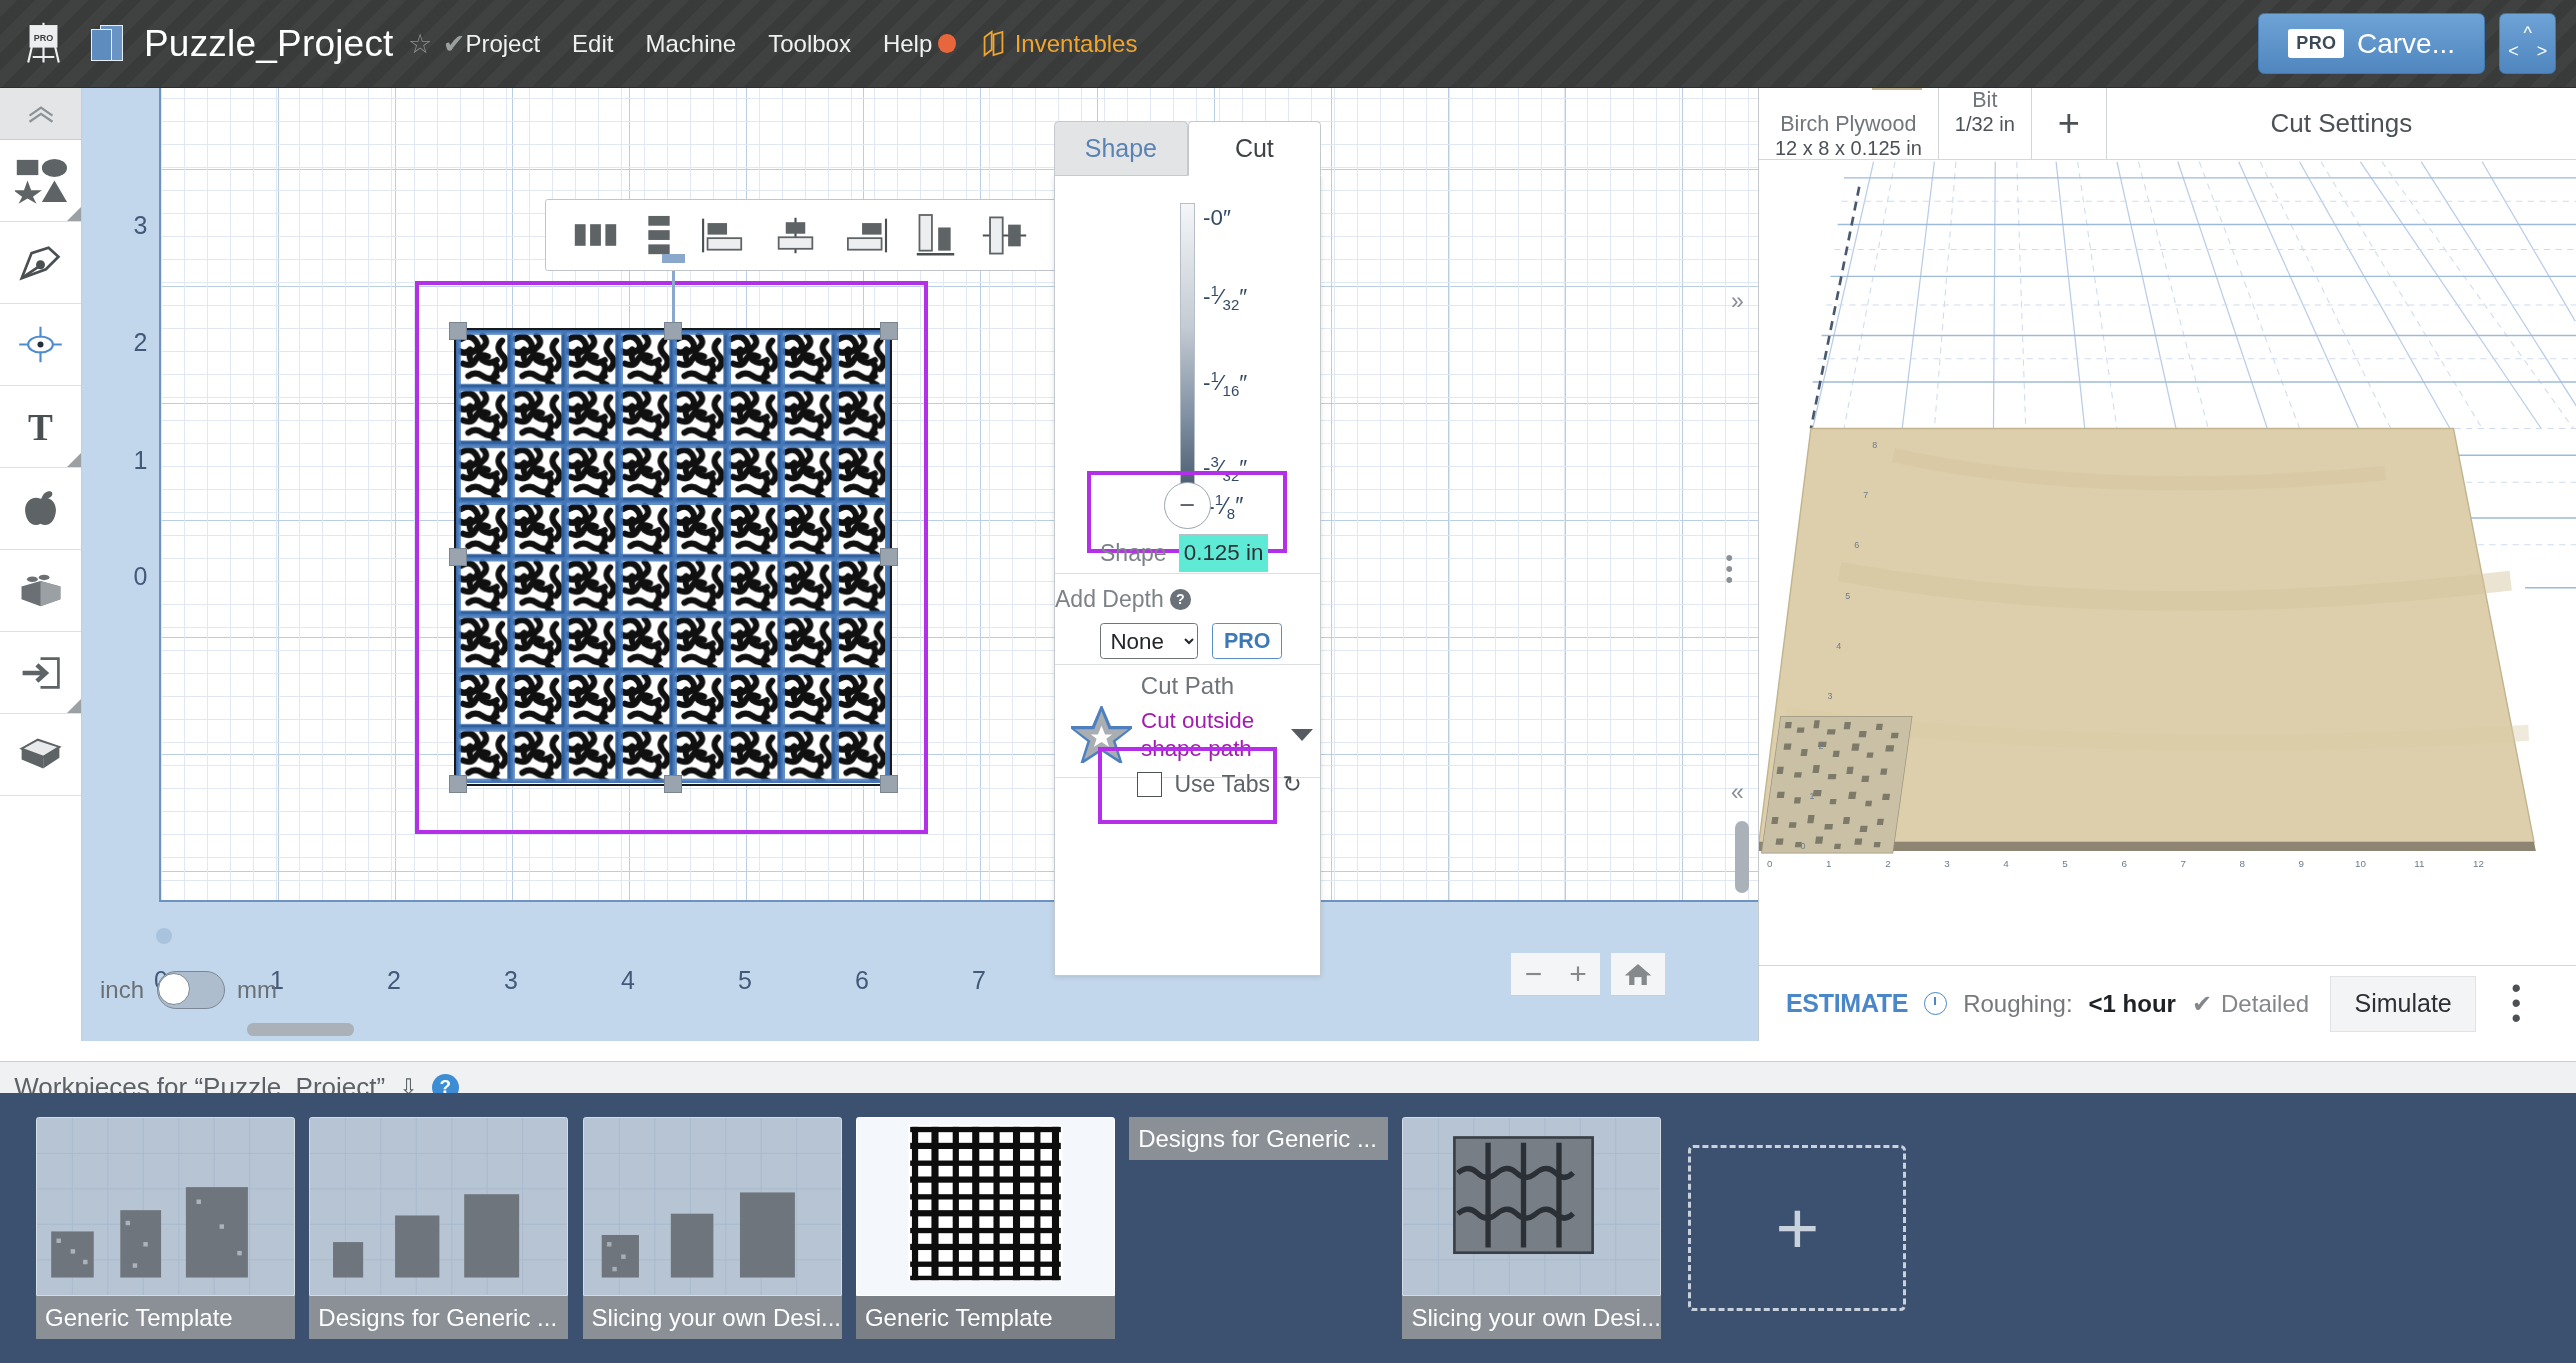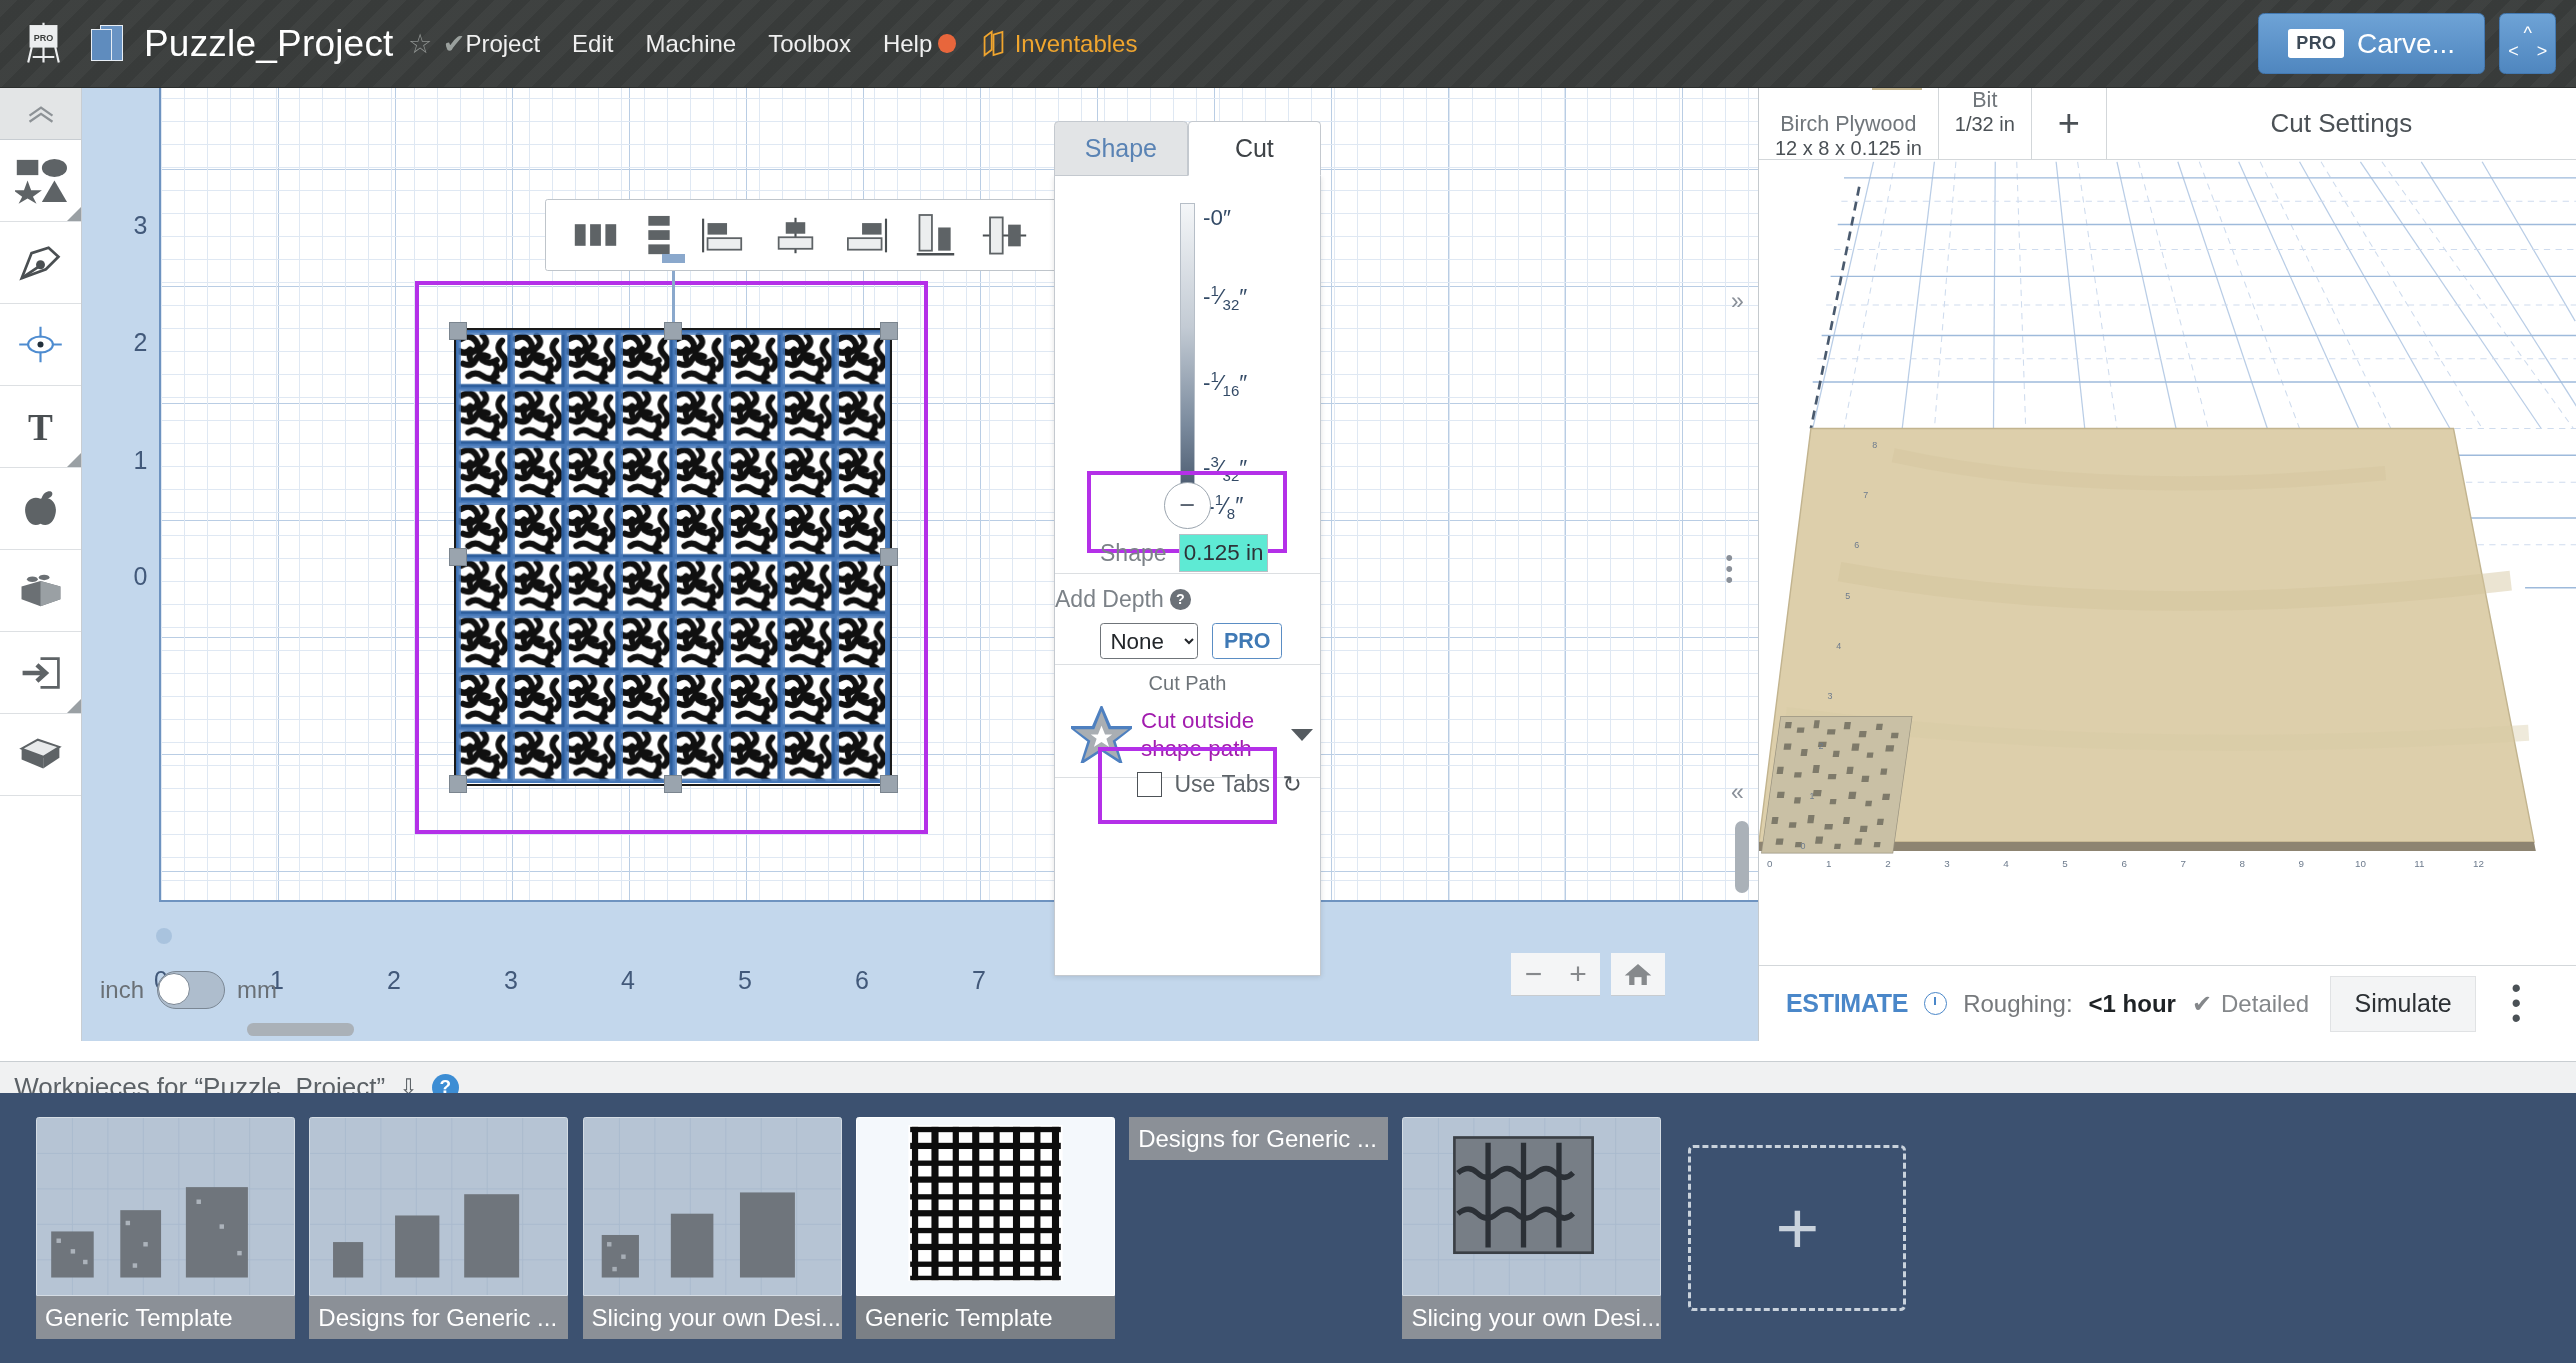--- a/index.html
+++ b/index.html
@@ -185,21 +185,21 @@
   .sel-none {
     width:98px;height:36px;border:0.9px solid #6f7479;border-radius:3.6px;background:#fff;
     font-family:"Liberation Sans",sans-serif;font-size:22.4px;color:#22262a;padding:0 5.4px;
   }
   .pro-outline {
     border:0.9px solid #5a8dc4; border-radius:3.6px; color:#3f79b5; font-size:21.5px;
     font-weight:bold; padding:4.5px 10.7px; background:#fff; cursor:pointer;
   }
   .cutpath-title {
     position:absolute; left:0; top:496px; width:100%; text-align:center;
-    color:#6e7479; font-size:20px;
+    color:#6e7479; font-size:24px;
   }
   .cutpath-row { position:absolute; left:16px; top:530px; width:242px; display:flex; align-items:center; gap:9px; cursor:pointer;}
   .cutpath-text { color:#a21caf; font-size:22.4px; line-height:1.25; flex:1;}
   .caret { width:0;height:0;border-left:11.6px solid transparent;border-right:11.6px solid transparent;border-top:12.5px solid #555b60;}
   .usetabs-hl {
     position:absolute; left:43px; top:571px; width:179px; height:77px; border:4.5px solid #b430e8;
   }
   .usetabs-row { position:absolute; left:82px; top:595px; display:flex;align-items:center;gap:12.5px;}
   .chkbox { width:25px;height:25px;border:1.8px solid #4d5257;background:#fff; cursor:pointer;}
   .usetabs-lbl { color:#5d6368; font-size:23px;}

